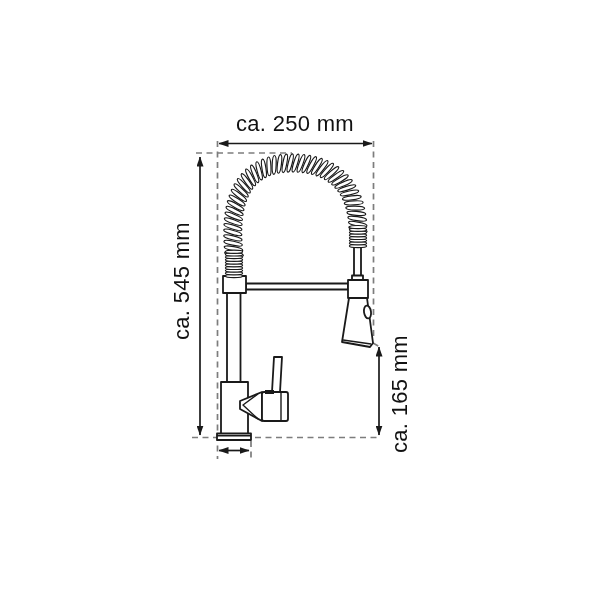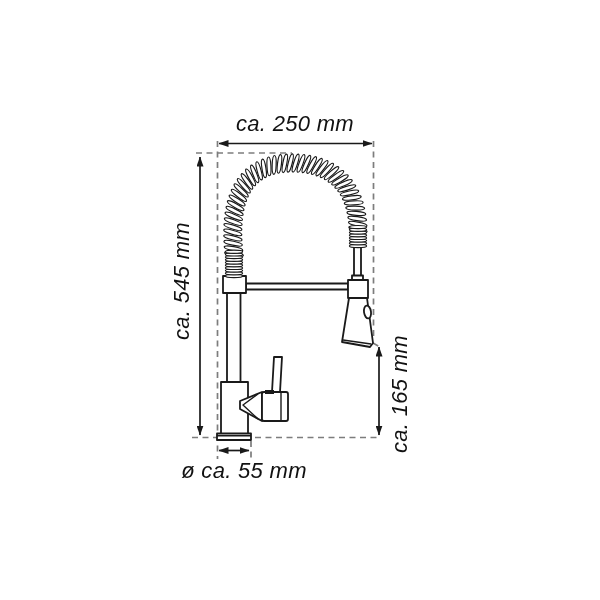--- a/index.html
+++ b/index.html
@@ -1,20 +1,20 @@
 <!DOCTYPE html>
 <html><head>
 <meta charset="utf-8">
 <style>
   html,body{margin:0;padding:0;}
   body{
     width:600px;height:600px;background:#ffffff;position:relative;overflow:hidden;
     font-family:"Liberation Sans","DejaVu Sans",sans-serif;
   }
-  .stage{position:absolute;left:0;top:0;width:556px;height:600px;font-style:italic;}
+  .stage{position:absolute;left:0;top:0;width:556px;height:600px;}
   svg{position:absolute;left:0;top:0;}
   .dim-label{
     position:absolute;color:#111;font-size:22px;line-height:1.1;
     white-space:nowrap;letter-spacing:0.3px;
   }
   .dim-label.rot{transform:translate(-50%,-50%) rotate(-90deg);transform-origin:center center;}
   .center{text-align:center;}
   .dash{stroke:#7d7d7d;stroke-width:1.7;stroke-dasharray:6 4.5;fill:none;stroke-linecap:butt;}
   .dim{stroke:#1a1a1a;stroke-width:1.7;fill:none;}
   .part{stroke:#1a1a1a;stroke-width:1.8;fill:#ffffff;stroke-linejoin:round;}
@@ -154,14 +154,13 @@
       </g>
     </g>
   </svg>
 
   <div class="dim-label center" style="left:217px;top:112px;width:156px;">ca. 250 mm</div>
 
   <div class="dim-label rot" style="left:182px;top:281px;">ca. 545 mm</div>
 
   <div class="dim-label rot" style="left:400px;top:394px;">ca. 165 mm</div>
 
-  <div class="dim-label center" style="left:154px;top:459px;width:180px;">ø ca. 55 mm</div>
 </div>
 
 </body></html>

